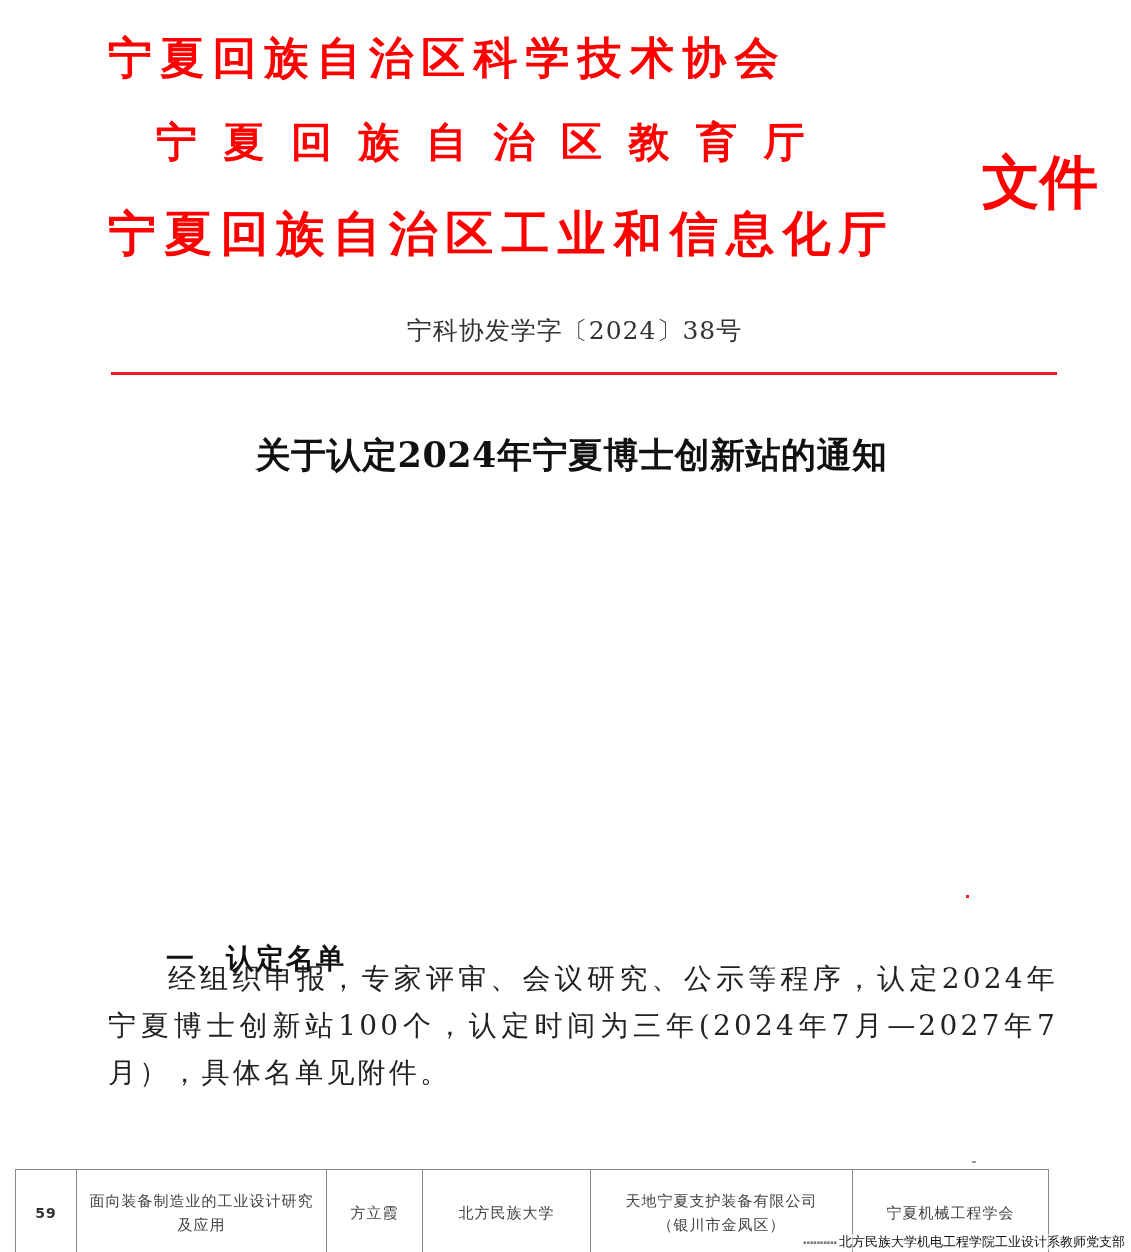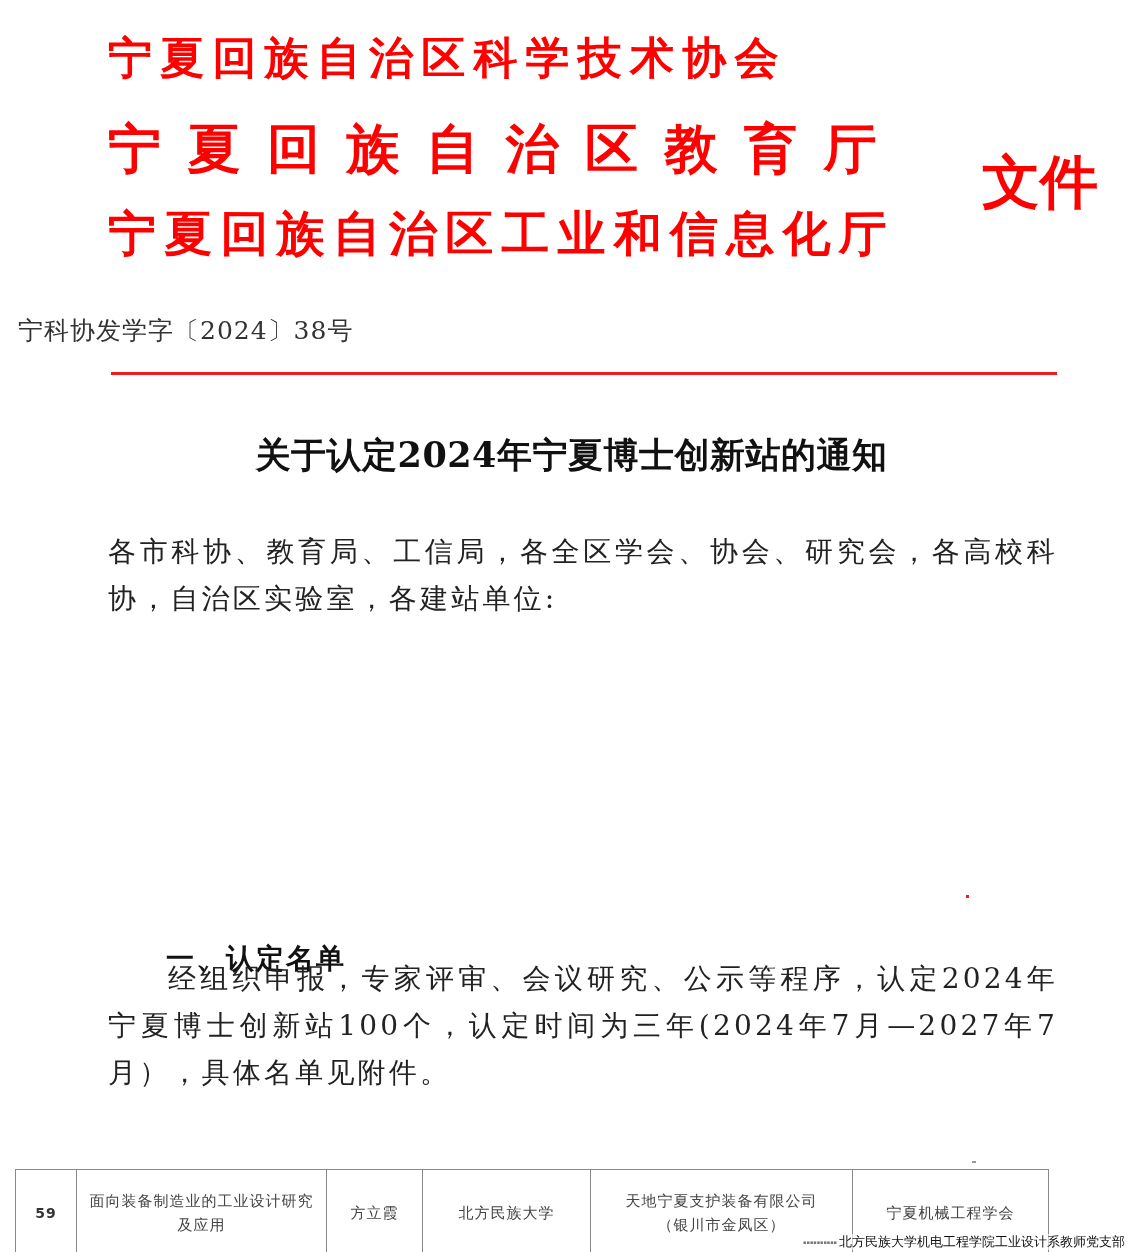--- a/index.html
+++ b/index.html
@@ -20,41 +20,41 @@
     .org-line {
       position: absolute;
       left: 108px;
       color: #ff0000;
       font-family: "DejaVu Serif", "Liberation Serif", serif;
       font-weight: bold;
       white-space: nowrap;
       line-height: 1;
     }
     .org-1 { top: 36px; font-size: 44px; letter-spacing: 8.2px; }
-    .org-2 { top: 122px; font-size: 53px; letter-spacing: 26.5px; }
+    .org-2 { top: 122px; font-size: 41px; letter-spacing: 26.5px; margin-left: 48px; }
     .org-3 { top: 209px; font-size: 48px; letter-spacing: 8.2px; }
     .doc-suffix {
       position: absolute;
       left: 982px;
       top: 115px;
       color: #ff0000;
       font-weight: bold;
       font-size: 58px;
       line-height: 1;
       letter-spacing: 0;
       white-space: nowrap;
       margin-top: 38px;
     }
 
     .doc-number {
       position: absolute;
       top: 314px;
       left: 0;
       width: 1131px;
-      text-align: left;
+      text-align: center;
       font-size: 25px;
       color: #333;
       padding-left: 18px;
       box-sizing: border-box;
       letter-spacing: 1px;
     }
 
     .red-rule {
       position: absolute;
       left: 111px;
@@ -176,21 +176,20 @@
 <div class="doc-suffix">文件</div>
 <div class="org-line org-3">宁夏回族自治区工业和信息化厅</div>
 
 <div class="doc-number">宁科协发学字〔2024〕38号</div>
 
 <div class="red-rule"></div>
 
 <h1 class="doc-title" style="margin:0;">关于认定2024年宁夏博士创新站的通知</h1>
 
 <div class="body-text" style="top:528px;">
-  <p class="para">各市科协、教育局、工信局，各全区学会、协会、研究会，各高校科协，自治区实验室，各建站单位:</p>
 </div>
 
 <div class="stray-dot"></div>
 
 <div class="section-heading">一、认定名单</div>
 
 <div class="body-text" style="top:955px;">
   <p class="para para-indent">经组织申报，专家评审、会议研究、公示等程序，认定2024年宁夏博士创新站100个，认定时间为三年(2024年7月—2027年7月），具体名单见附件。</p>
 </div>
 

